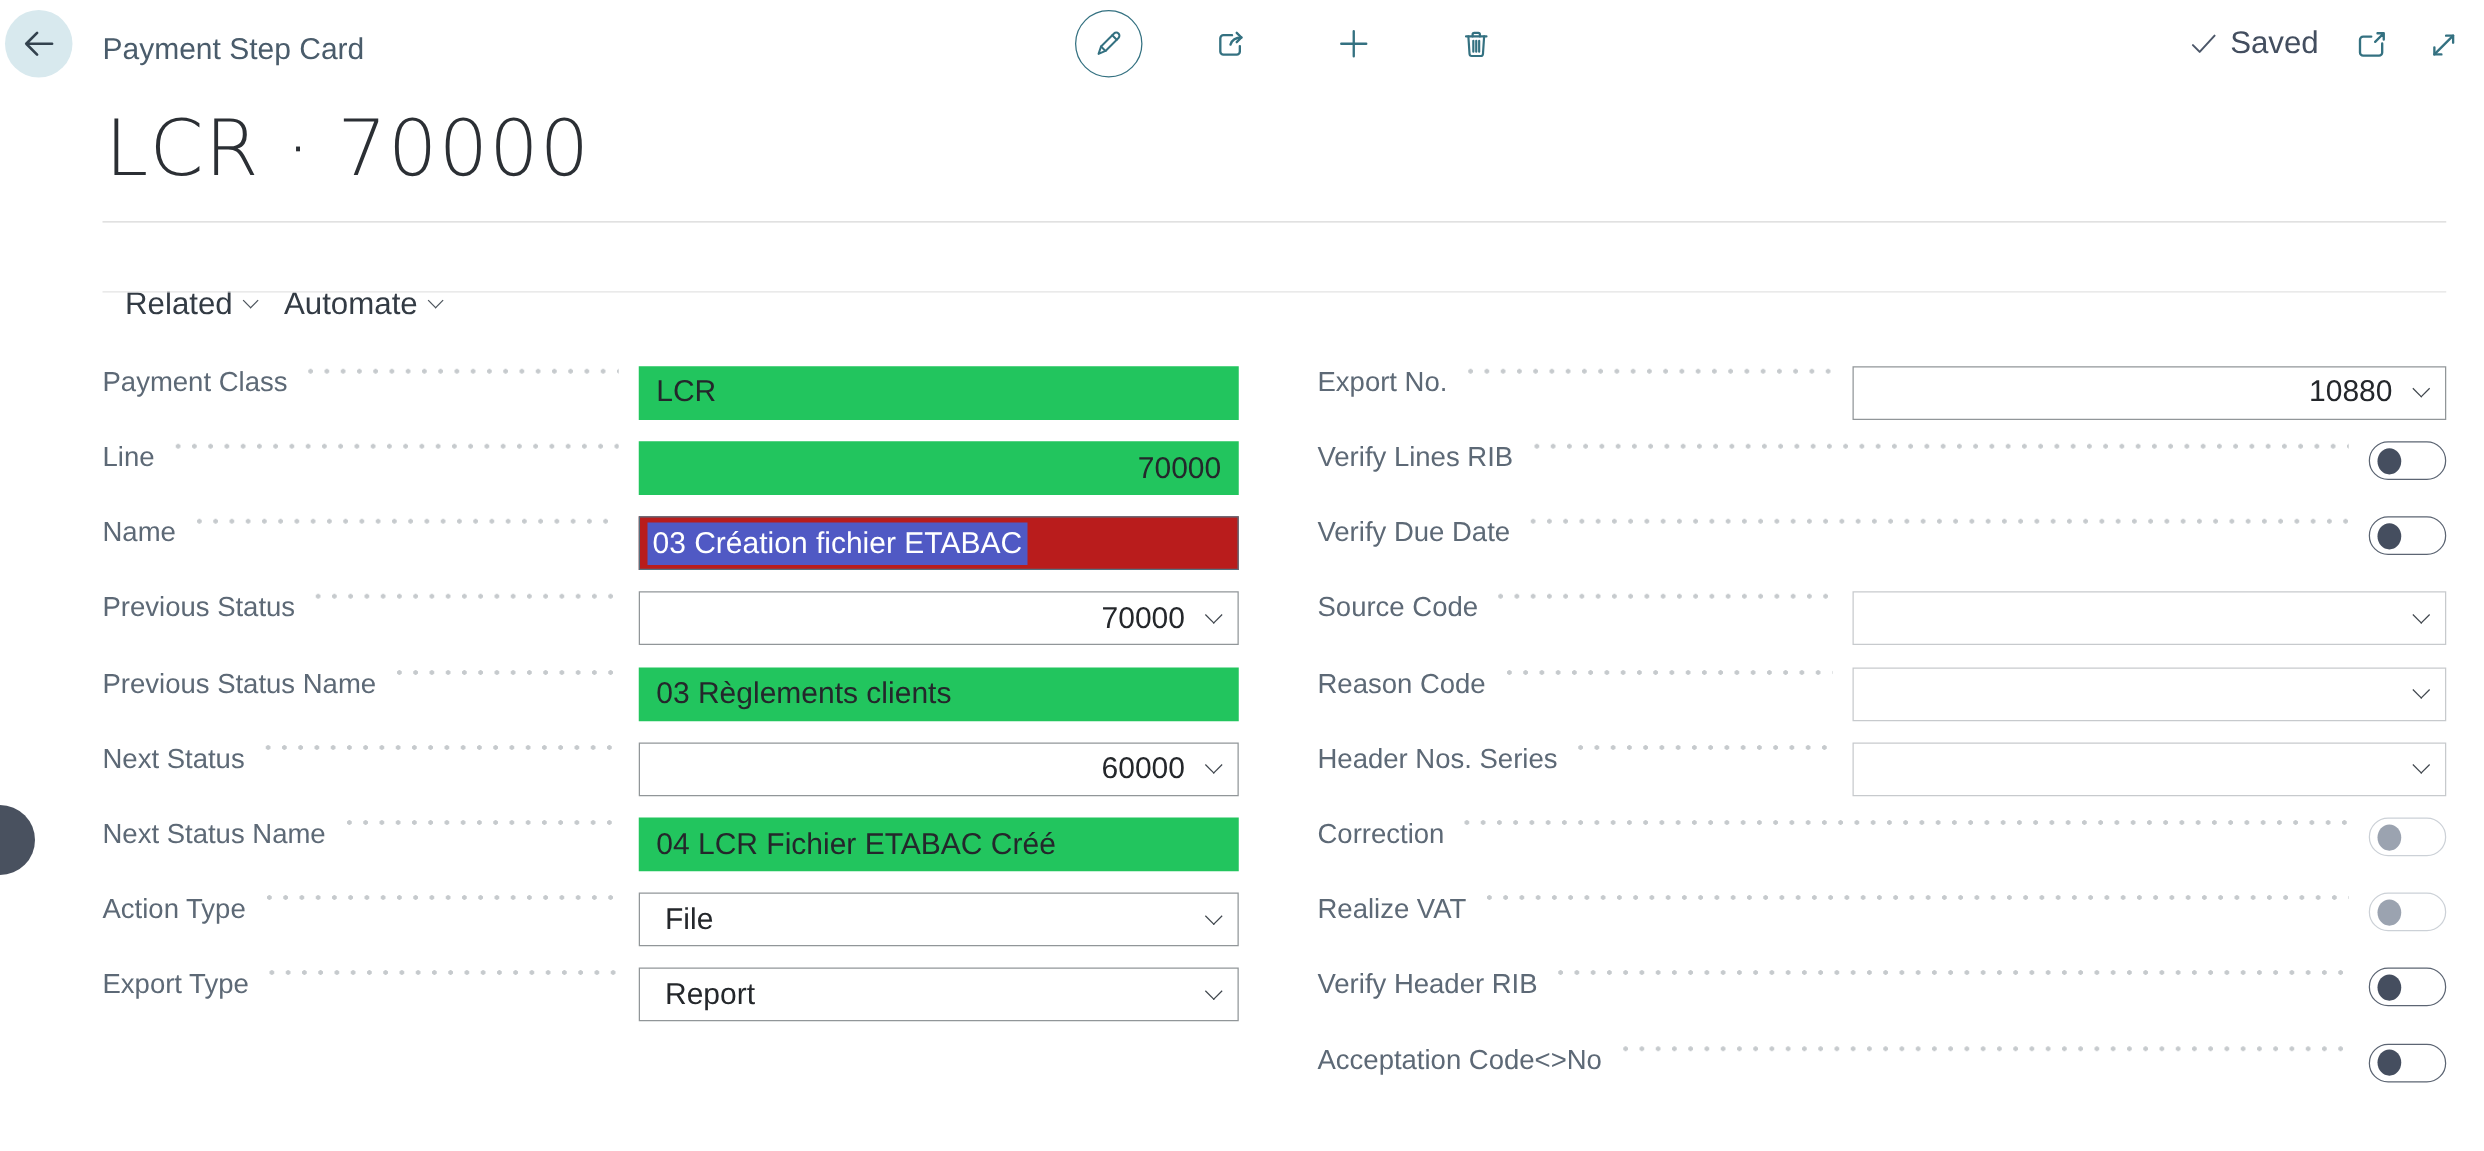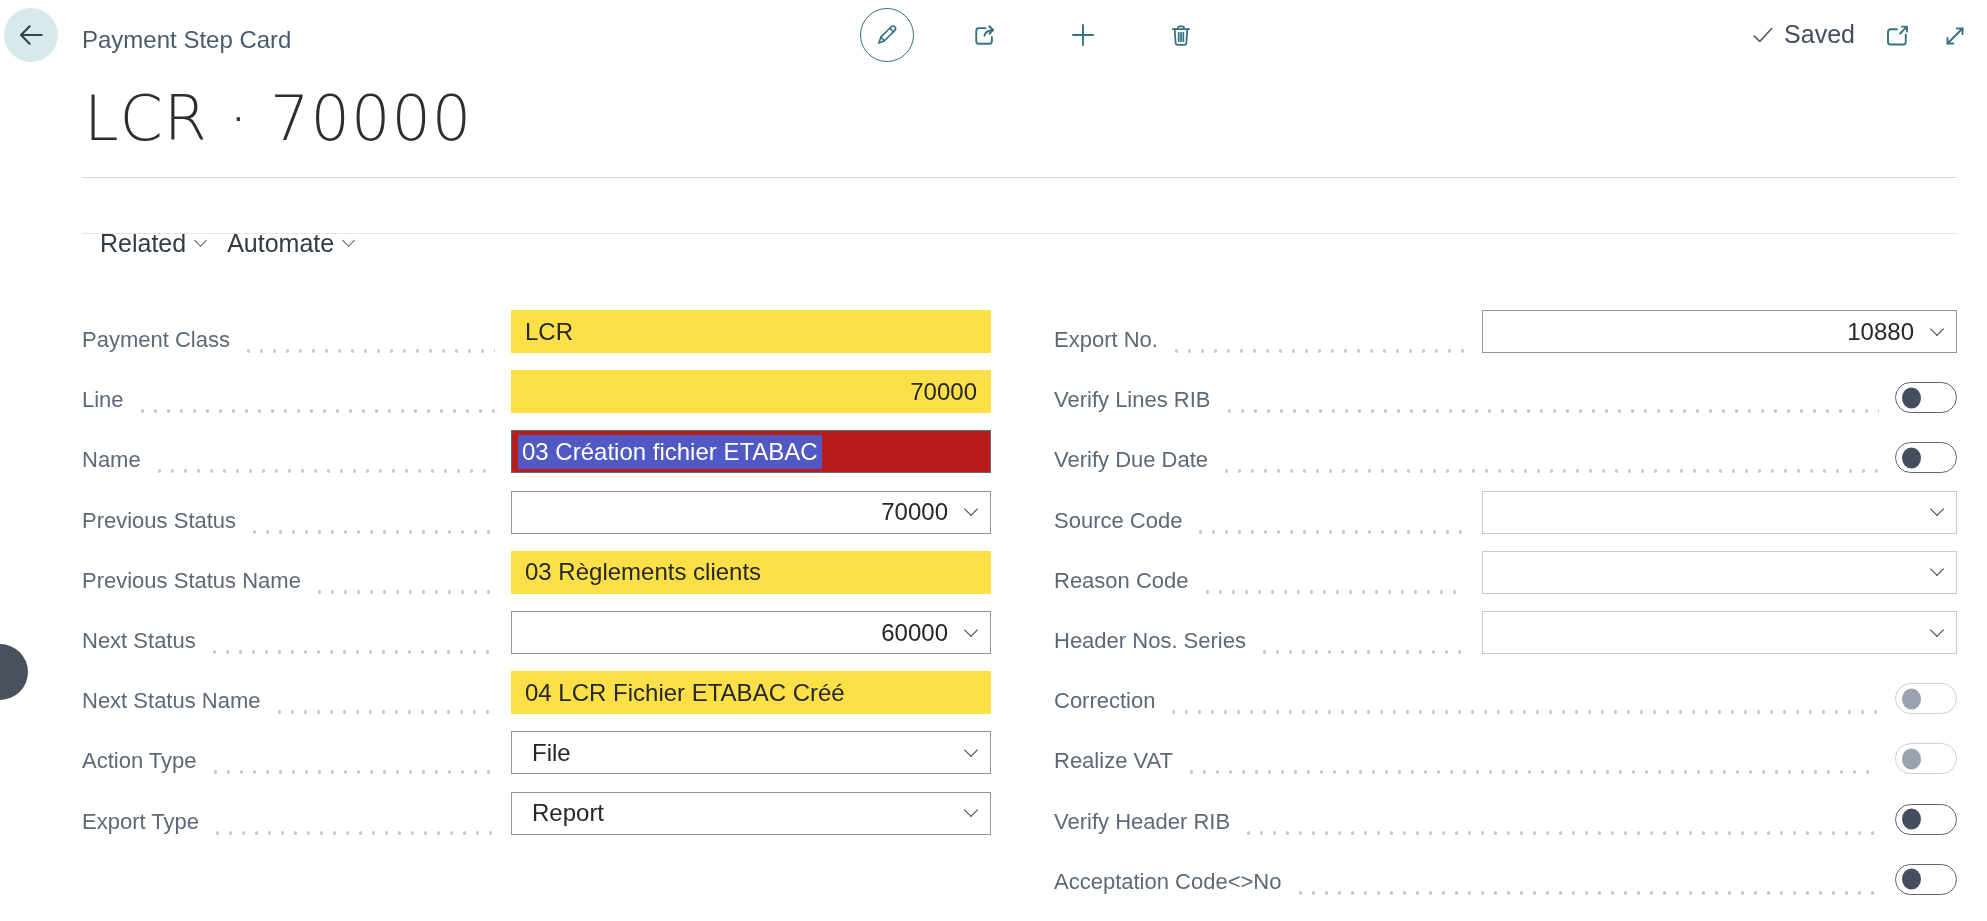--- a/index.html
+++ b/index.html
@@ -30,29 +30,29 @@
   .menu-item{display:flex;align-items:center;gap:10px;font-size:25px;color:#333b44;cursor:pointer;}
   .chev{width:9px;height:9px;border-right:1.7px solid #3f464d;border-bottom:1.7px solid #3f464d;
         transform:rotate(45deg);margin-top:-6px;flex:none;}
   .chev.small{width:8px;height:8px;border-color:#4c545c;}
 
   
   .form{position:absolute;top:292.9px;left:0;width:100%;}
   .col{position:absolute;top:0;}
   .col.left{left:82px;width:909px;}
   .col.right{left:1054px;width:903px;}
-  .row{display:flex;align-items:flex-end;height:60.2px;}
+  .row{display:flex;align-items:flex-start;height:60.2px;}
   .lbl{font-size:22px;color:#5d6976;white-space:nowrap;flex:none;}
   .dots{flex:1;height:4px;margin:2px 16px 0 12px;
         background-image:radial-gradient(circle,#c6cacd 1.7px,transparent 1.9px);
         background-size:13px 4px;background-repeat:repeat-x;background-position:0 50%;}
   .fld{flex:none;width:480px;height:43px;box-sizing:border-box;display:flex;align-items:center;
        font-size:24px;color:#24272b;padding:0 14px;}
   .col.right .fld{width:475px;}
-  .readonly{background:#fde047;}
+  .readonly{background:#22c55e;}
   .right-val{justify-content:flex-end;}
   .combo{background:#fff;border:1px solid #919699;cursor:pointer;padding-left:20px;}
   .combo-light{border-color:#c7cacd;}
   .combo-disabled{border:1px solid #cdd0d3;color:#9aa0a5;cursor:default;}
   .combo-disabled .chev{border-color:#b4bac0;}
   .focus-field{background:#b91c1c;border:1.5px solid #54707f;padding:0 6px;}
   .sel{background:#5059c4;color:#ffffff;padding:3px 4px;white-space:nowrap;}
   .val-right{margin-left:auto;text-align:right;}
   .combo .chev{margin-left:18px;}
   .chev-right{margin-left:auto !important;}

